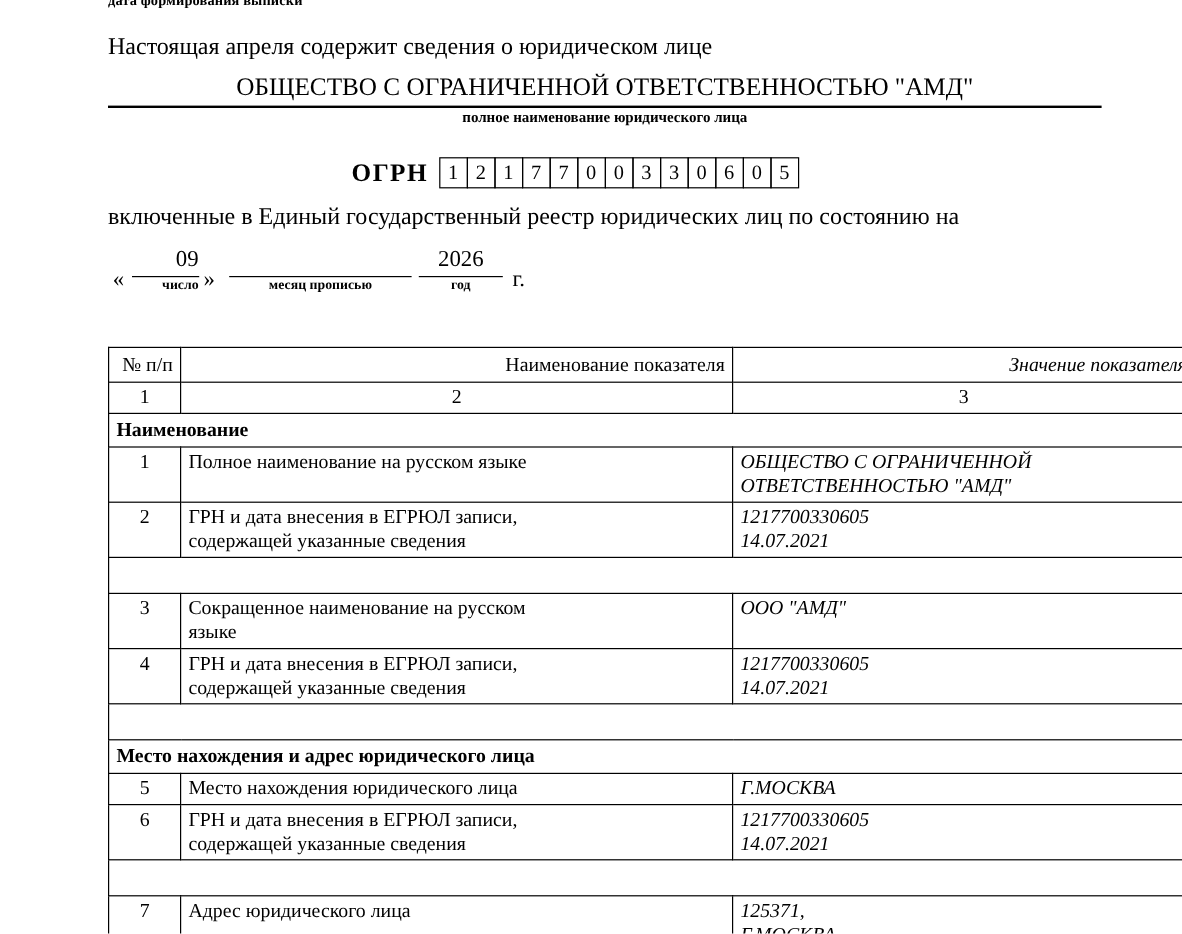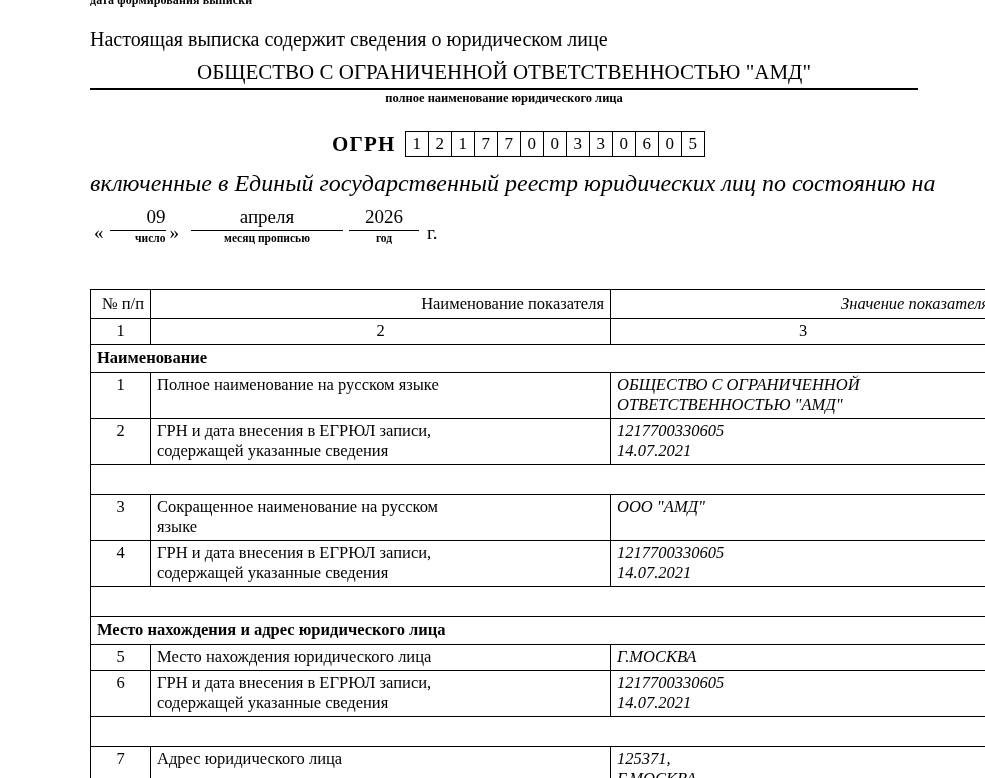--- a/index.html
+++ b/index.html
@@ -73,21 +73,20 @@
     font-weight: bold;
   }
 
   
   .ogrn-row {
     position: absolute;
     left: 293px;
     top: 131px;
     display: flex;
     align-items: center;
-    margin-left: 39px;
   }
   .ogrn-label {
     font-size: 21px;
     font-weight: bold;
     letter-spacing: 1.2px;
     margin-right: 10px;
     line-height: 26px;
   }
   .ogrn-boxes {
     display: flex;
@@ -100,23 +99,22 @@
     font-size: 17px;
     line-height: 24px;
     text-align: center;
   }
 
   
   .included-line {
     position: absolute;
     left: 90px;
     top: 170px;
-    font-size: 24px;
-    white-space: nowrap;
-    font-style: italic;
+    font-size: 20px;
+    white-space: nowrap;
   }
 
   
   .date-line {
     position: absolute;
     left: 90px;
     top: 206px;
     display: flex;
     align-items: flex-end;
   }
@@ -185,21 +183,21 @@
     white-space: pre-line;
   }
 </style>
 </head>
 <body>
 
 <div class="page">
 
   <div class="top-caption">дата формирования выписки</div>
 
-  <div class="intro-line">Настоящая выписка содержит сведения о юридическом лице</div>
+  <div class="intro-line">Настоящая апреля содержит сведения о юридическом лице</div>
 
   <div class="company-name">ОБЩЕСТВО С ОГРАНИЧЕННОЙ ОТВЕТСТВЕННОСТЬЮ "АМД"</div>
 
   <div class="name-rule"></div>
 
   <div class="name-caption">полное наименование юридического лица</div>
 
   <div class="ogrn-row">
     <span class="ogrn-label">ОГРН</span>
     <span class="ogrn-boxes" id="ogrn-boxes">
@@ -223,21 +221,20 @@
 
   <div class="date-line">
     <span class="f-quote">«</span>
     <span class="date-field f-day">
       <div class="date-value">09</div>
       <div class="date-underline"></div>
       <div class="date-caption">число</div>
     </span>
     <span class="f-quote">»</span>
     <span class="date-field f-month">
-      <div class="date-value">апреля</div>
       <div class="date-underline"></div>
       <div class="date-caption">месяц прописью</div>
     </span>
     <span class="date-field f-year">
       <div class="date-value">2026</div>
       <div class="date-underline"></div>
       <div class="date-caption">год</div>
     </span>
     <span class="f-g">г.</span>
   </div>

